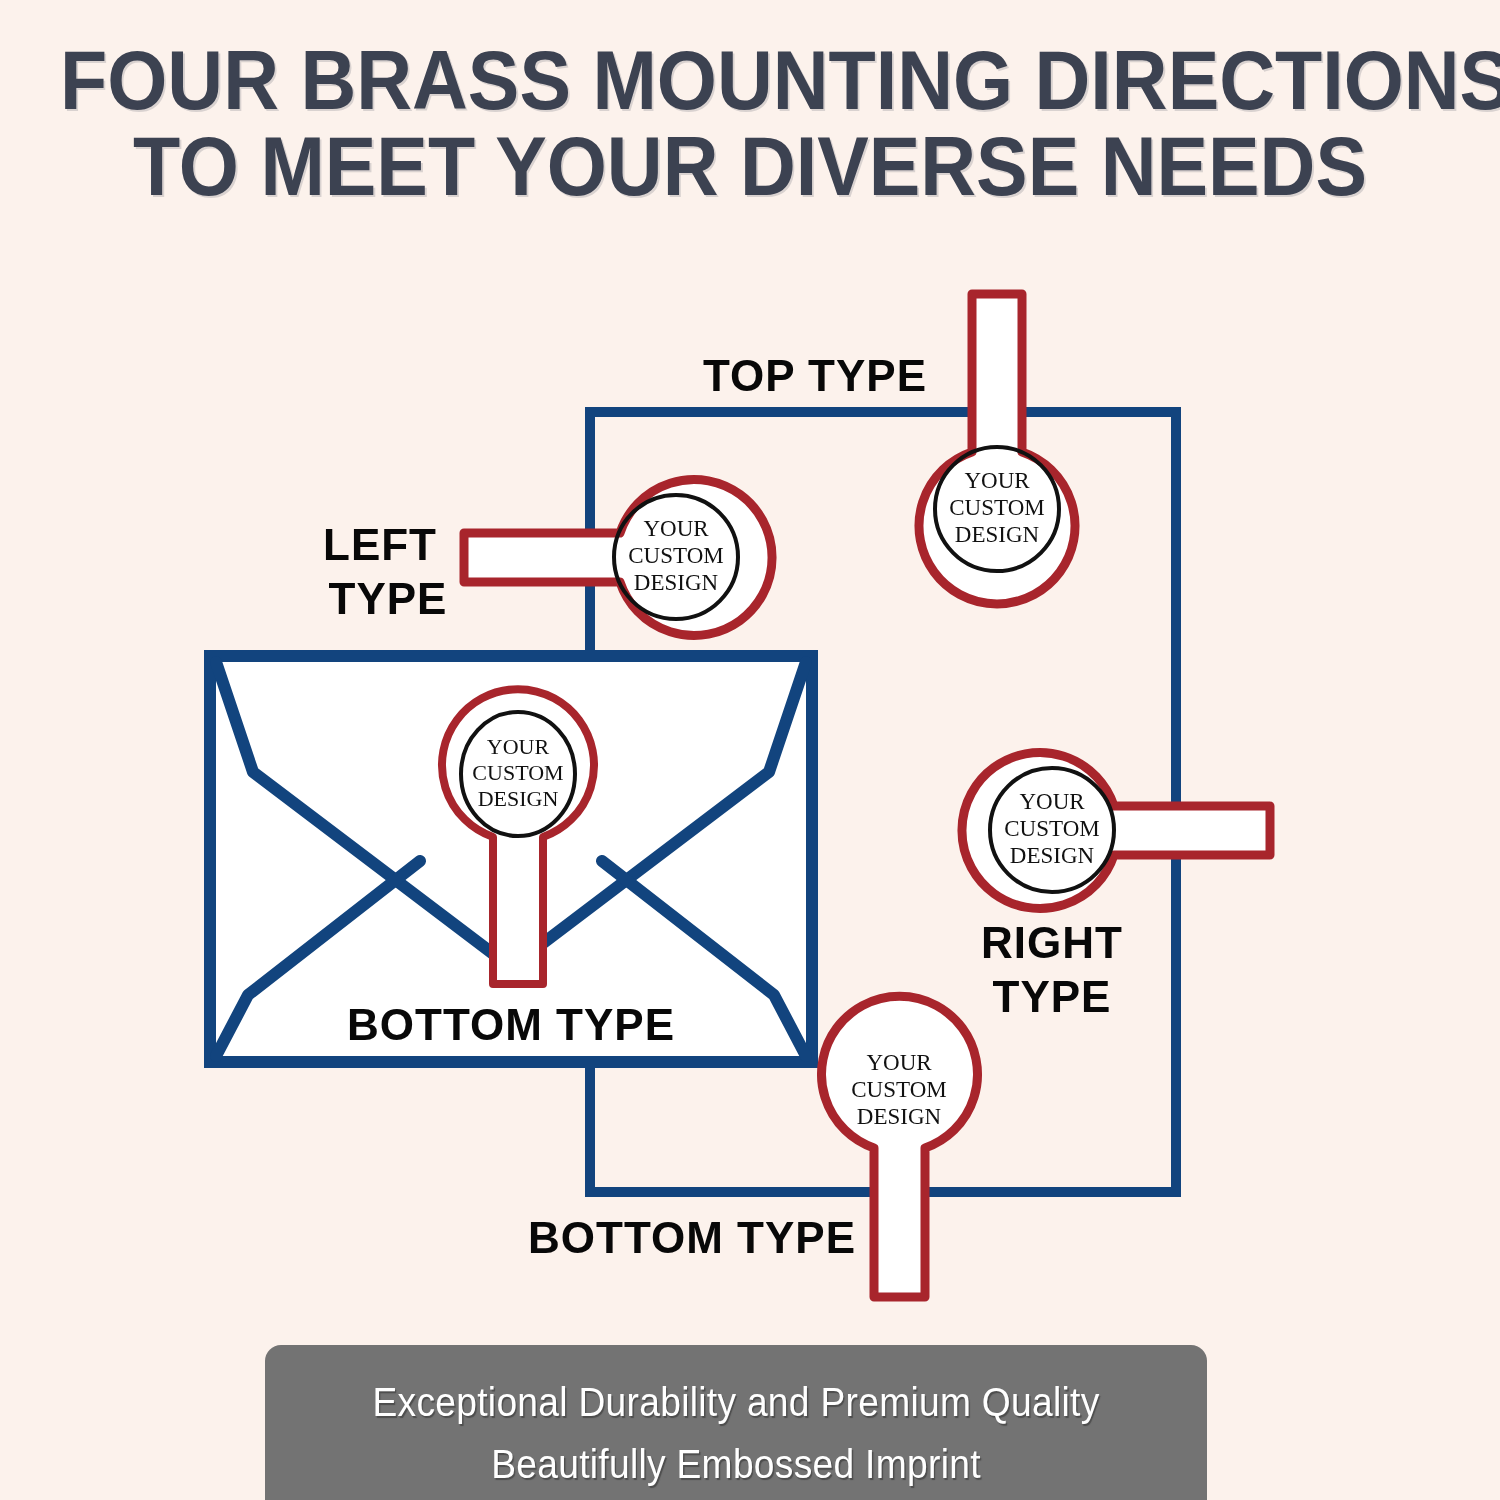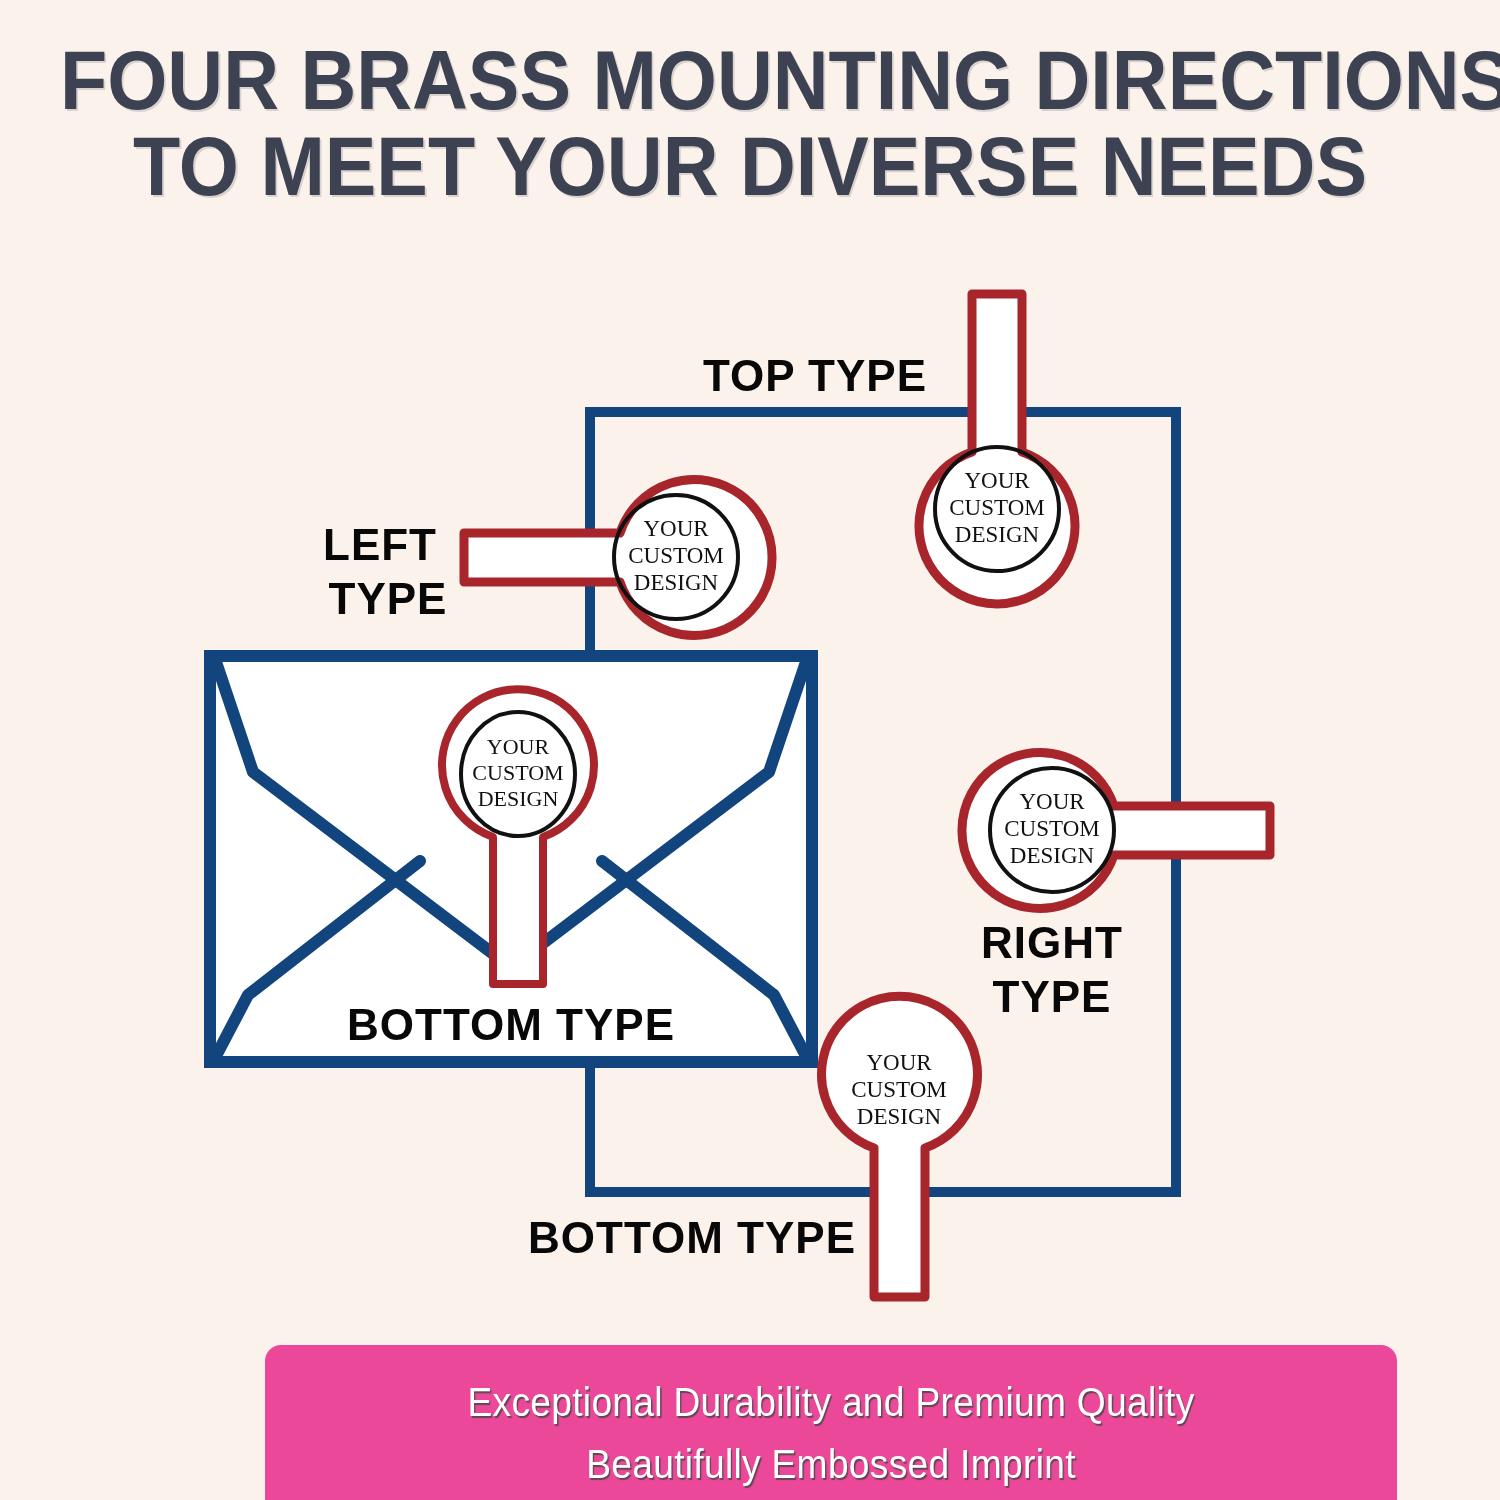--- a/index.html
+++ b/index.html
@@ -62,23 +62,23 @@
     fill: #080808;
     text-anchor: middle;
     letter-spacing: 1px;
   }
 
   
   #footer {
     position: absolute;
     left: 265px;
     top: 1345px;
-    width: 1132px;
+    width: 942px;
     height: 155px;
-    background: #ec4899;
+    background: #737373;
     border-radius: 16px 16px 0 0;
     box-sizing: border-box;
     padding-top: 26px;
     text-align: center;
   }
   #footer .fline {
     display: block;
     color: #ffffff;
     font-family: "Liberation Sans Narrow", "Liberation Sans", sans-serif;
     font-weight: normal;

